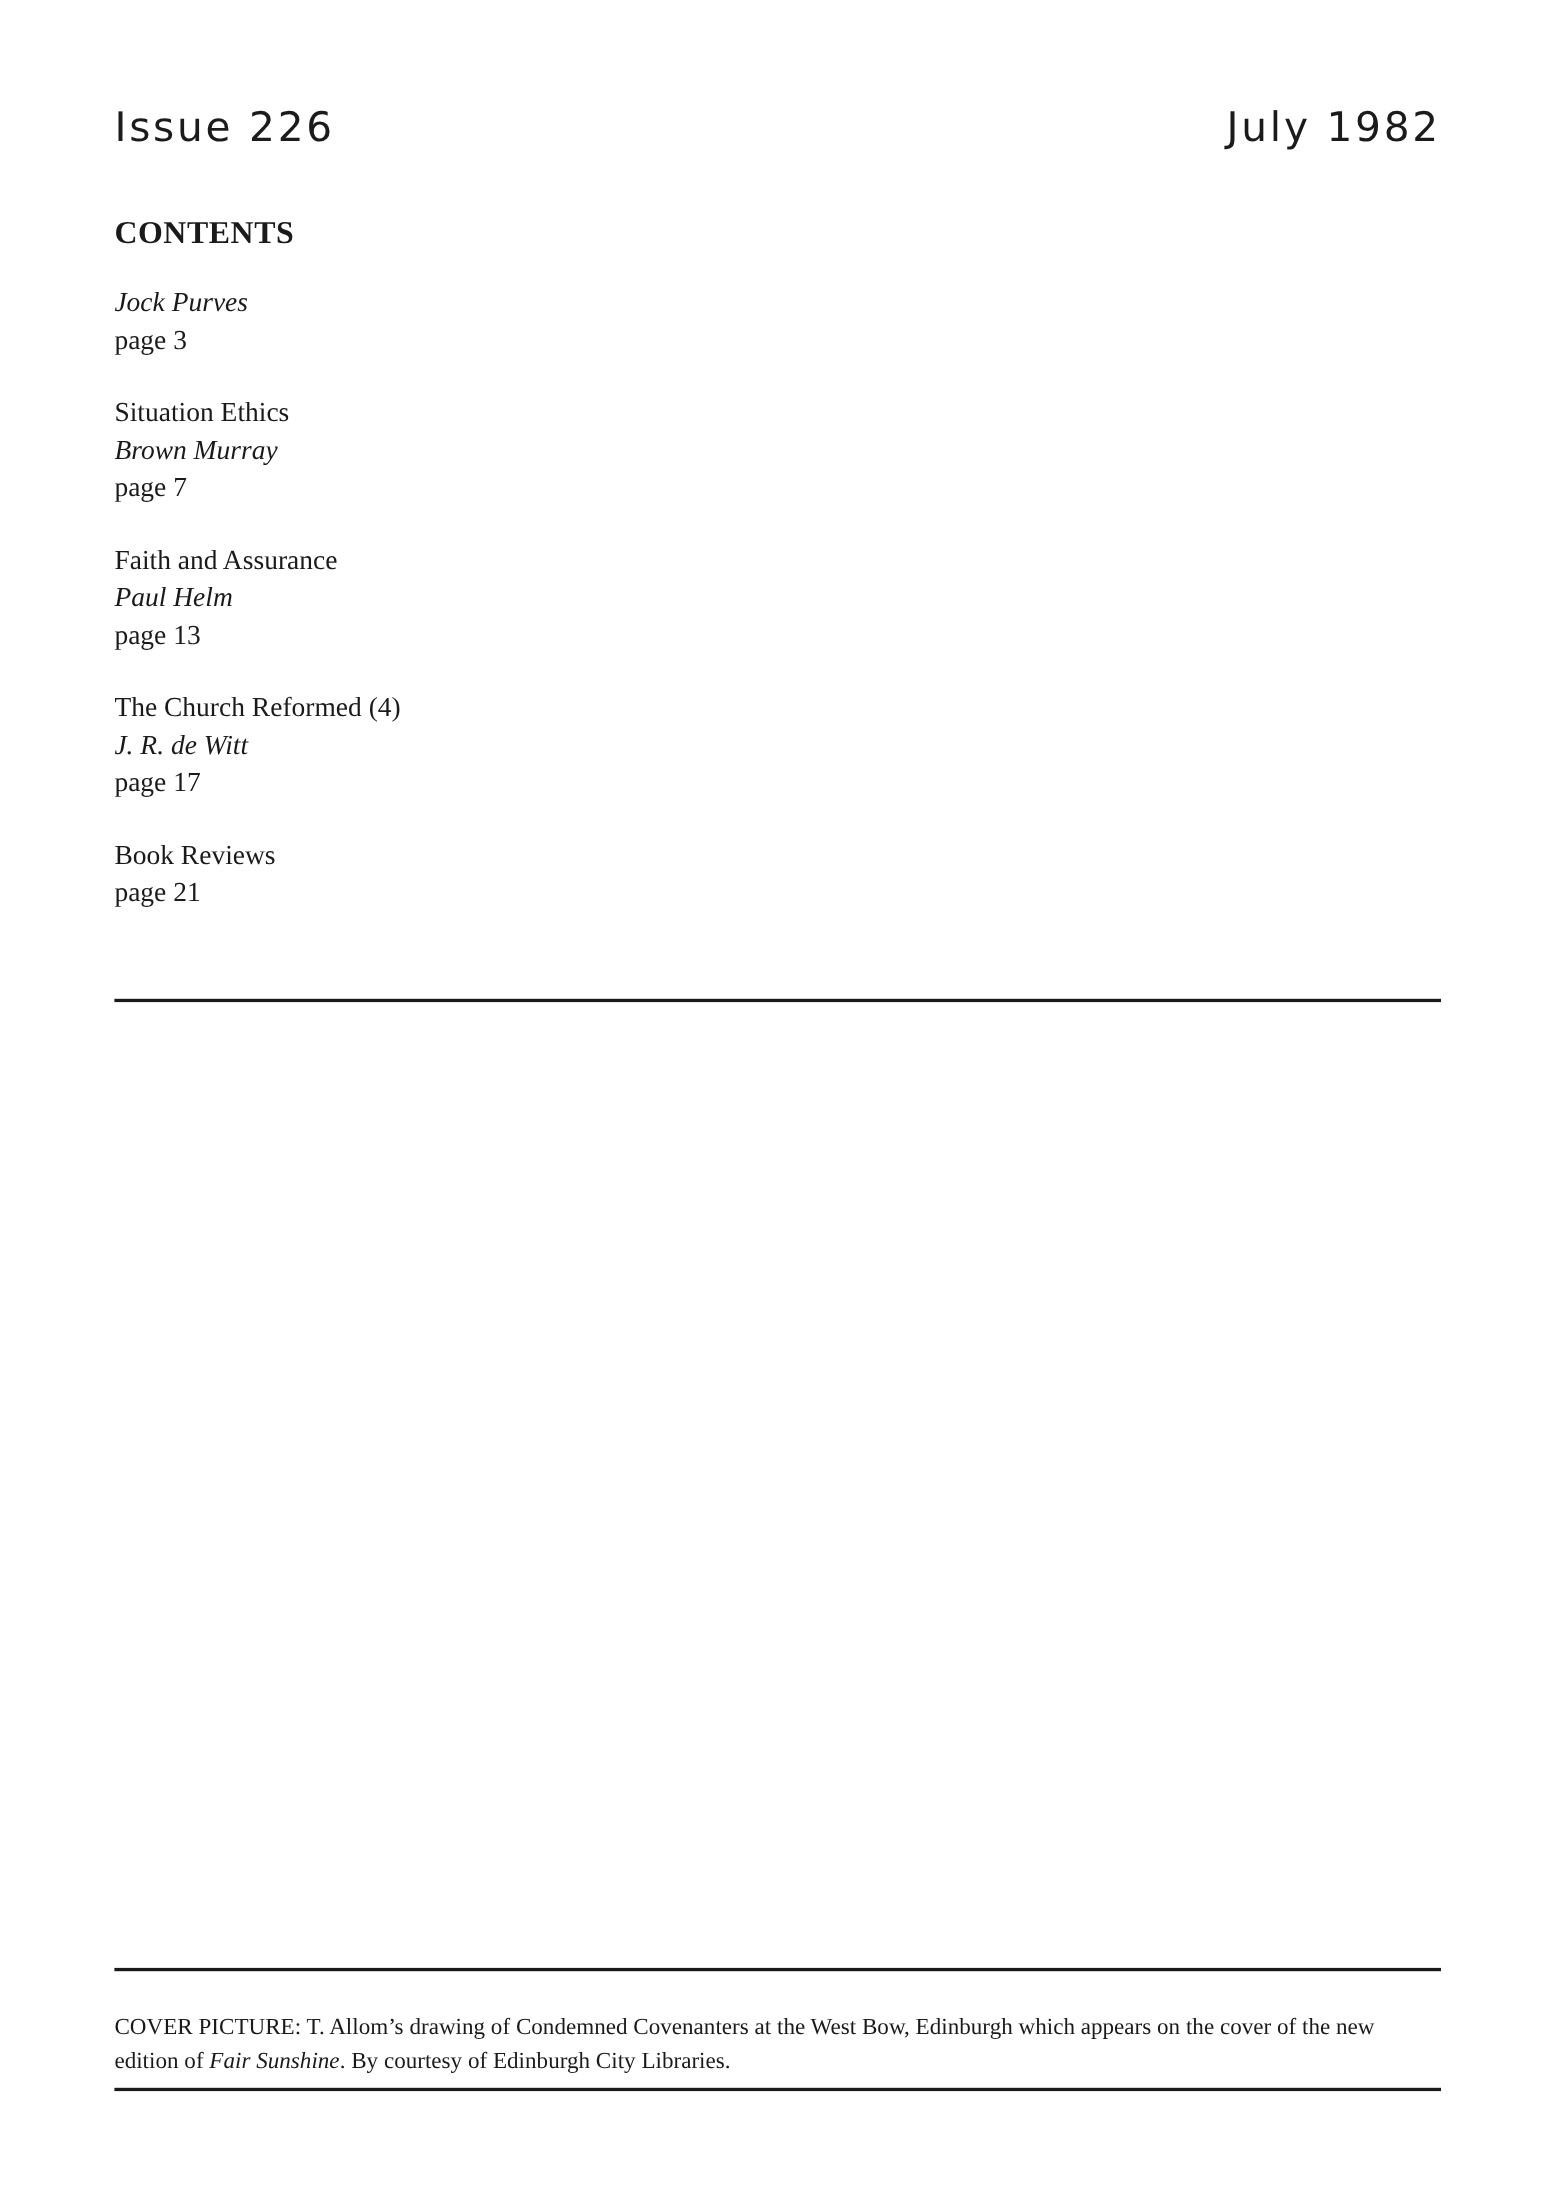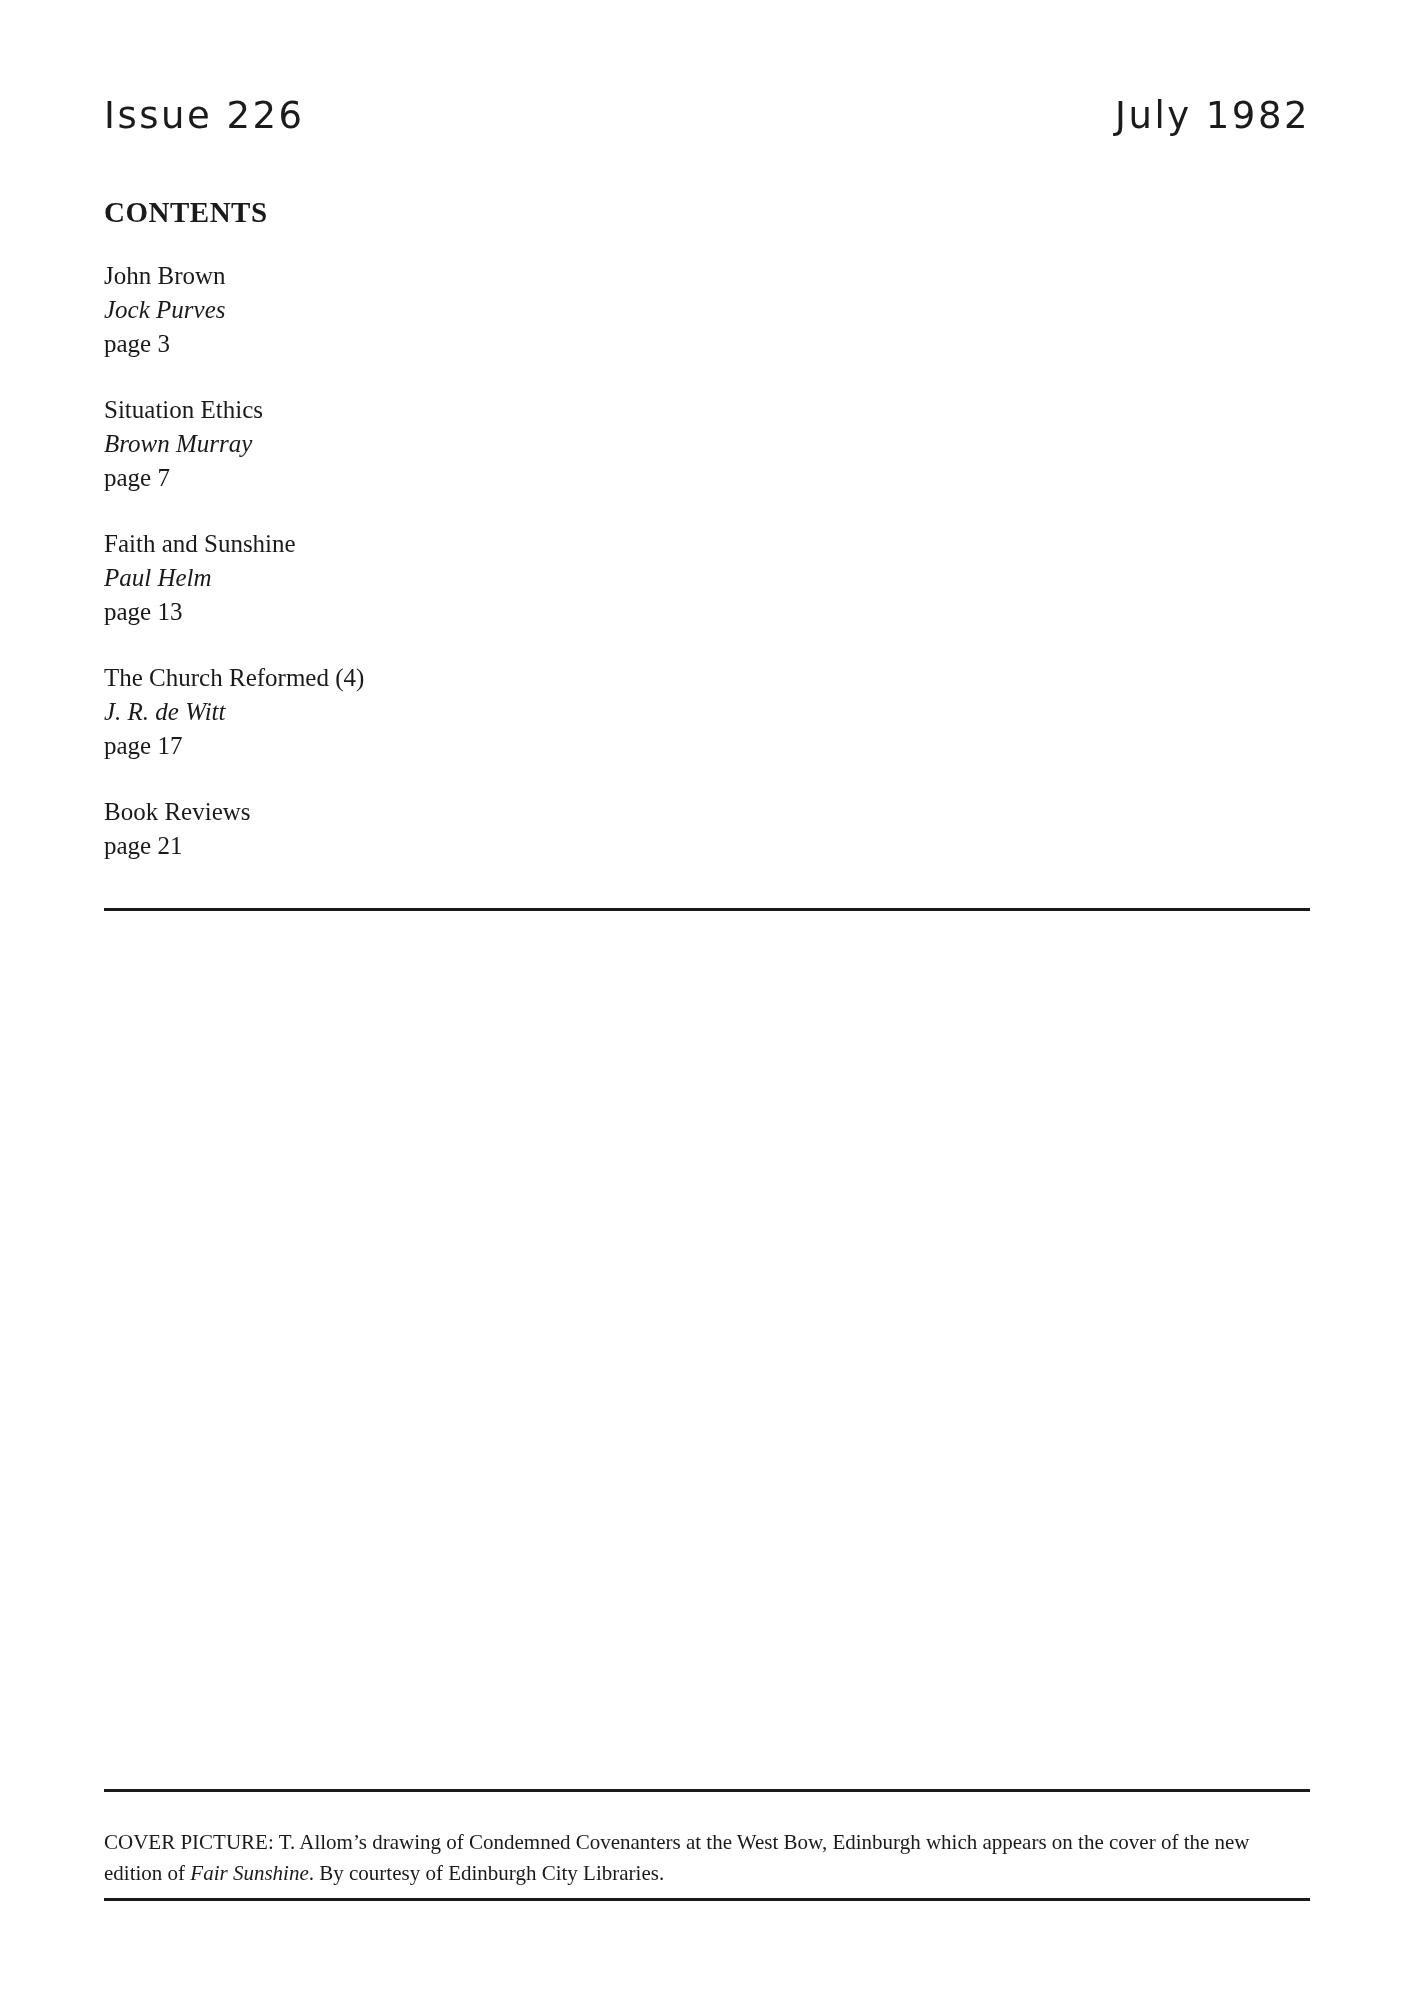--- a/index.html
+++ b/index.html
@@ -103,33 +103,32 @@
 
   <div class="masthead">
     <div class="issue">Issue 226</div>
     <div class="date">July 1982</div>
   </div>
 
   <div class="contents-block">
     <h1 class="contents-heading">CONTENTS</h1>
 
     <div class="toc-entry">
-      <p class="toc-title">John Brown</p>
       <p class="toc-author">Jock Purves</p>
       <p class="toc-page">page 3</p>
     </div>
 
     <div class="toc-entry">
       <p class="toc-title">Situation Ethics</p>
       <p class="toc-author">Brown Murray</p>
       <p class="toc-page">page 7</p>
     </div>
 
     <div class="toc-entry">
-      <p class="toc-title">Faith and Sunshine</p>
+      <p class="toc-title">Faith and Assurance</p>
       <p class="toc-author">Paul Helm</p>
       <p class="toc-page">page 13</p>
     </div>
 
     <div class="toc-entry">
       <p class="toc-title">The Church Reformed (4)</p>
       <p class="toc-author">J. R. de Witt</p>
       <p class="toc-page">page 17</p>
     </div>
 

